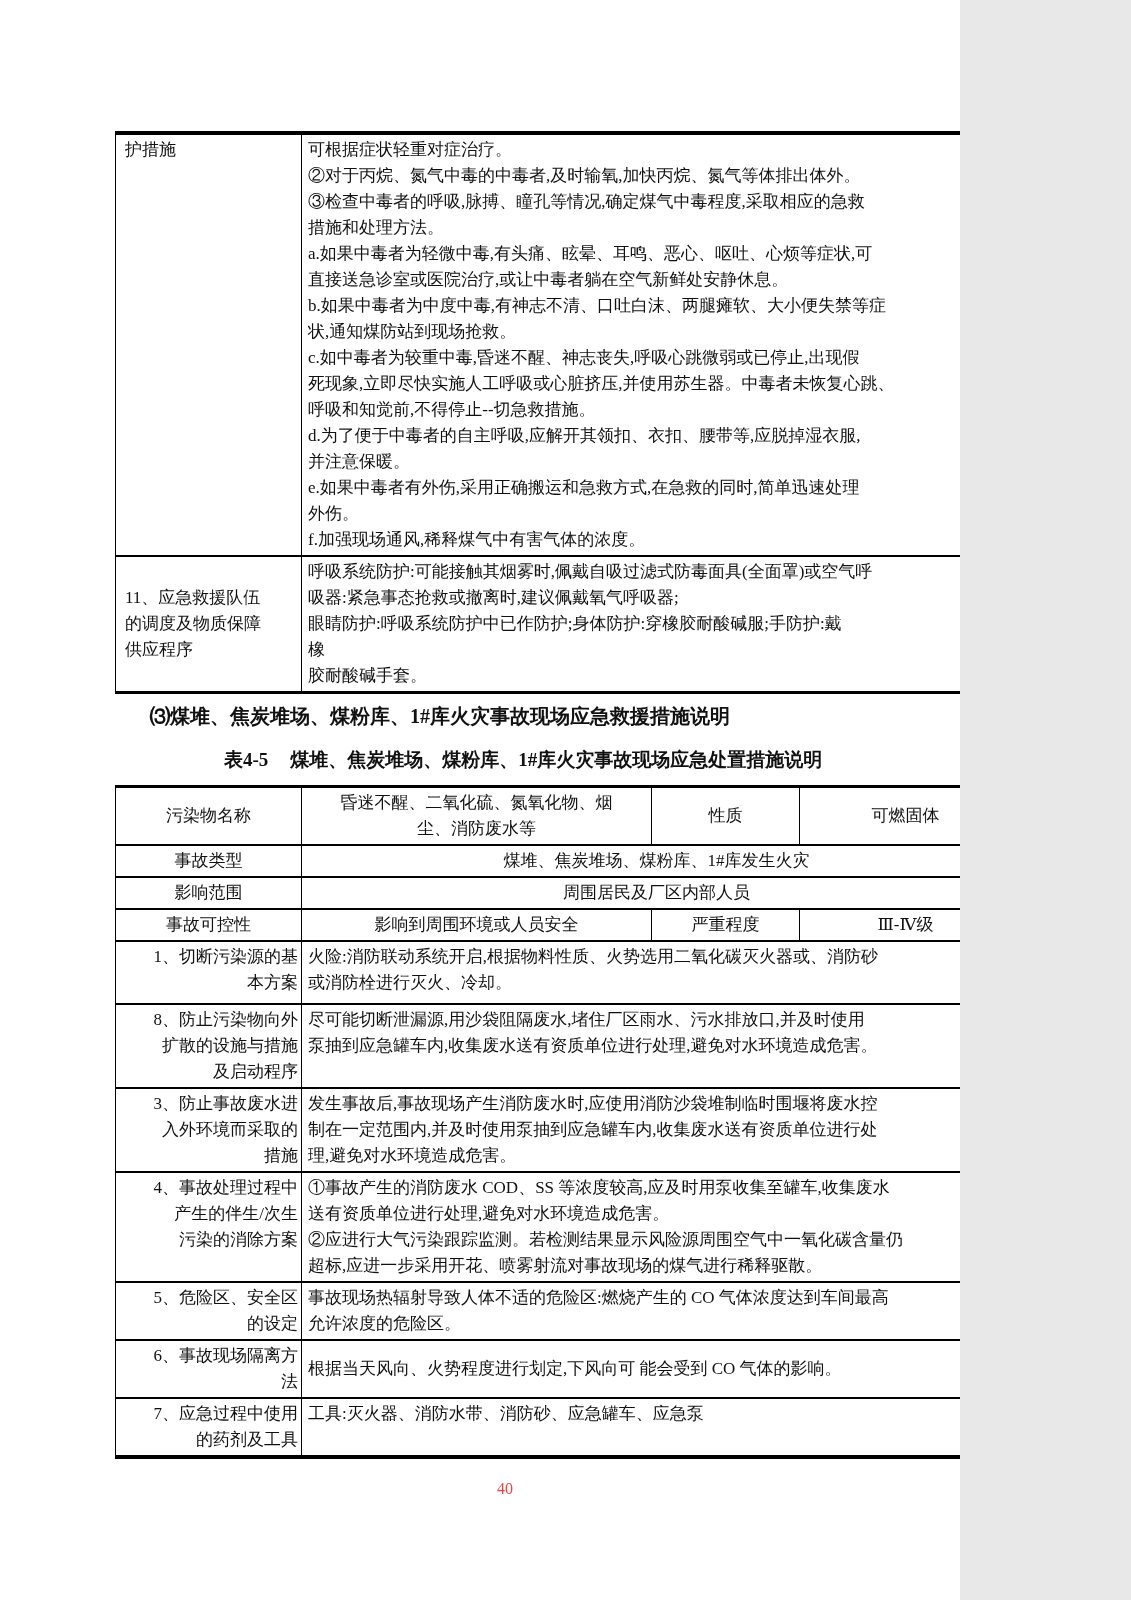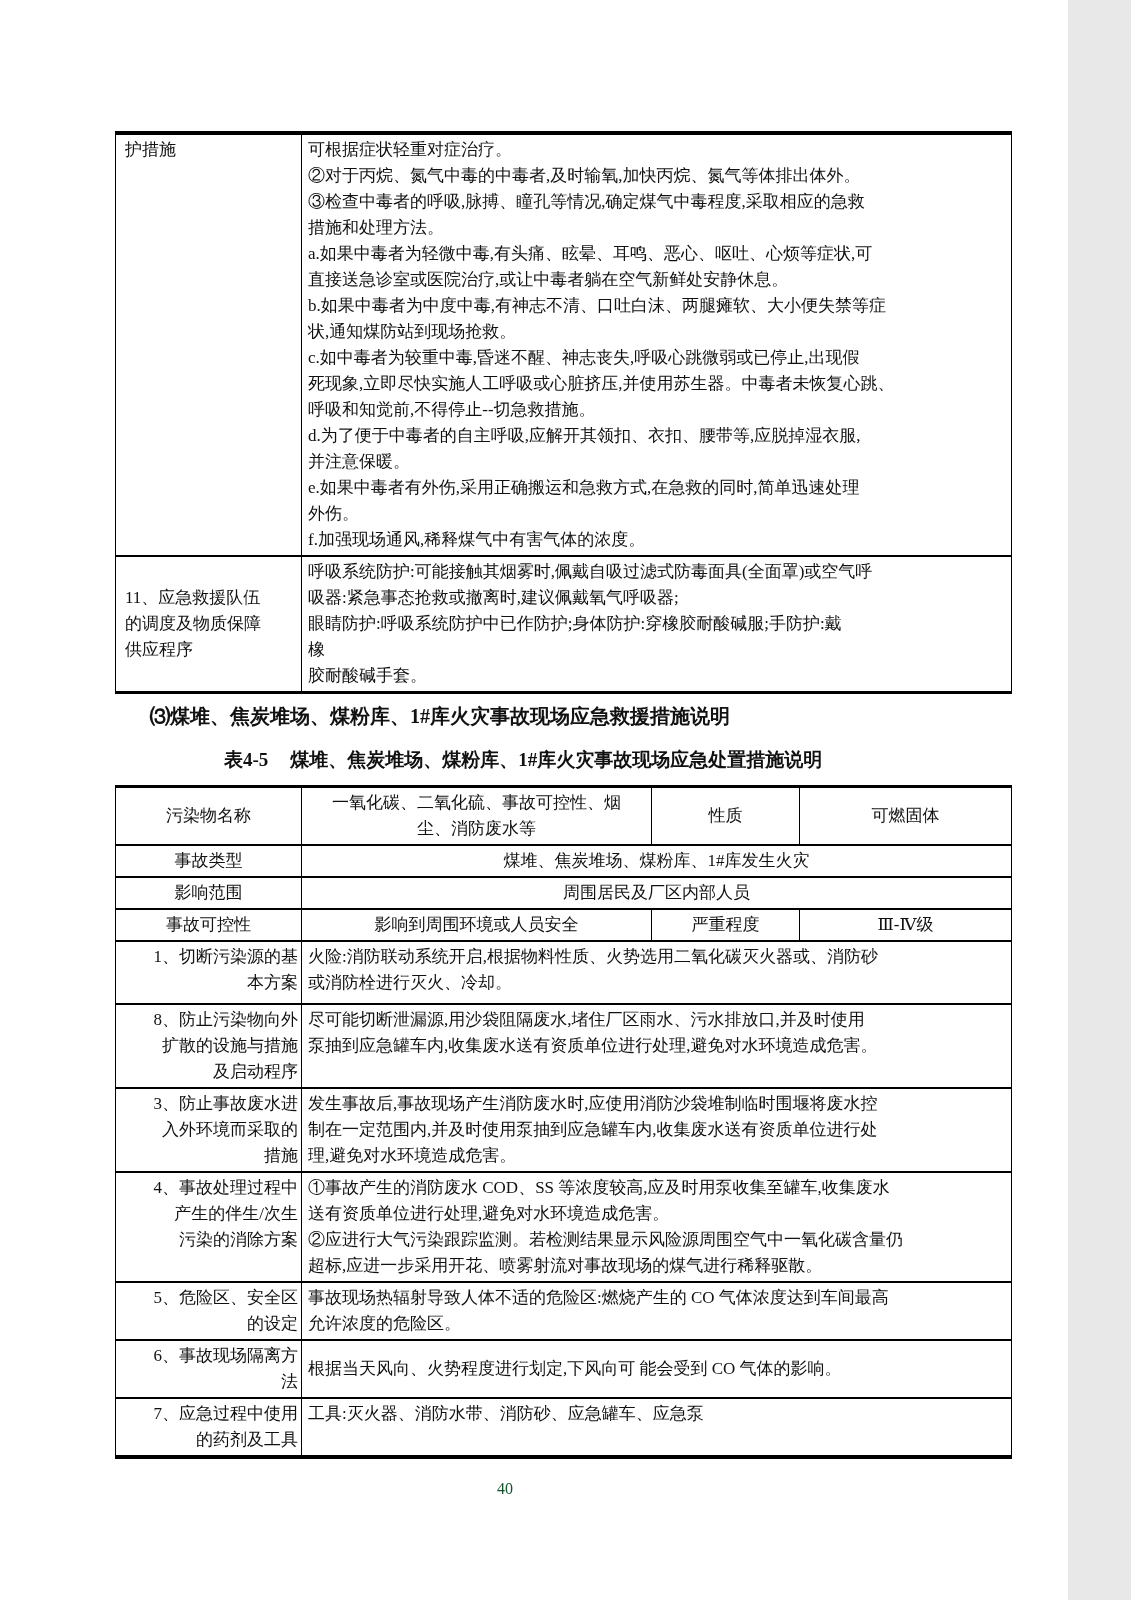--- a/index.html
+++ b/index.html
@@ -1,18 +1,18 @@
 <!DOCTYPE html>
 <html lang="zh"><head>
 <meta charset="utf-8">
 <style>
   html,body{margin:0;padding:0;background:#e8e8e8;}
   .page{
     position:relative;
-    width:1068px;height:1600px;
+    width:960px;height:1600px;
     background:#ffffff;
     color:#111;
     font-family:"Liberation Serif","DejaVu Serif",serif;
     overflow:hidden;
   }
   table{border-collapse:collapse;table-layout:fixed;}
   .tbl{position:absolute;left:115px;width:896px;}
   .tbl td{
     border-top:2px solid #000;border-bottom:2px solid #000;
     border-left:1.5px solid #000;border-right:1.5px solid #000;
@@ -54,21 +54,21 @@
   #tbl45 tr:nth-child(9){height:55px;}
   #tbl45 tr:nth-child(10){height:52px;}
   #tbl45 tr:nth-child(11){height:52px;}
   #tbl45 td.ctr{text-align:center;vertical-align:middle;}
   #tbl45 td.mlbl{padding-left:7px;padding-right:3px;text-align:right;}
   #tbl45 td.mlbl-ctr{text-align:right;vertical-align:top;padding-left:3px;padding-right:3px;}
   #tbl45 td.vmid{vertical-align:middle;}
   
   .page-number{
     position:absolute;top:1480px;left:0;width:1010px;
-    text-align:center;font-size:16px;color:#14532d;
+    text-align:center;font-size:16px;color:#ef4444;
   }
 </style>
 </head>
 <body>
 
 <div class="page">
 
   <table class="tbl" id="tblTop">
     <colgroup>
         <col style="width:186px">
@@ -116,21 +116,21 @@
   <table class="tbl" id="tbl45">
     <colgroup>
       <col style="width:186px">
         <col style="width:350px">
       <col style="width:148px">
         <col style="width:212px">
     </colgroup>
     <tbody>
         <tr>
       <td class="ctr">污染物名称</td>
-      <td class="ctr prewrap">一氧化碳、二氧化硫、事故可控性、烟
+      <td class="ctr prewrap">昏迷不醒、二氧化硫、氮氧化物、烟
 尘、消防废水等</td>
       <td class="ctr">性质</td>
       <td class="ctr">可燃固体</td>
     </tr>
     <tr>
       <td class="ctr">事故类型</td>
       <td class="ctr" colspan="3">煤堆、焦炭堆场、煤粉库、1#库发生火灾</td>
     </tr>
     <tr>
       <td class="ctr">影响范围</td>

